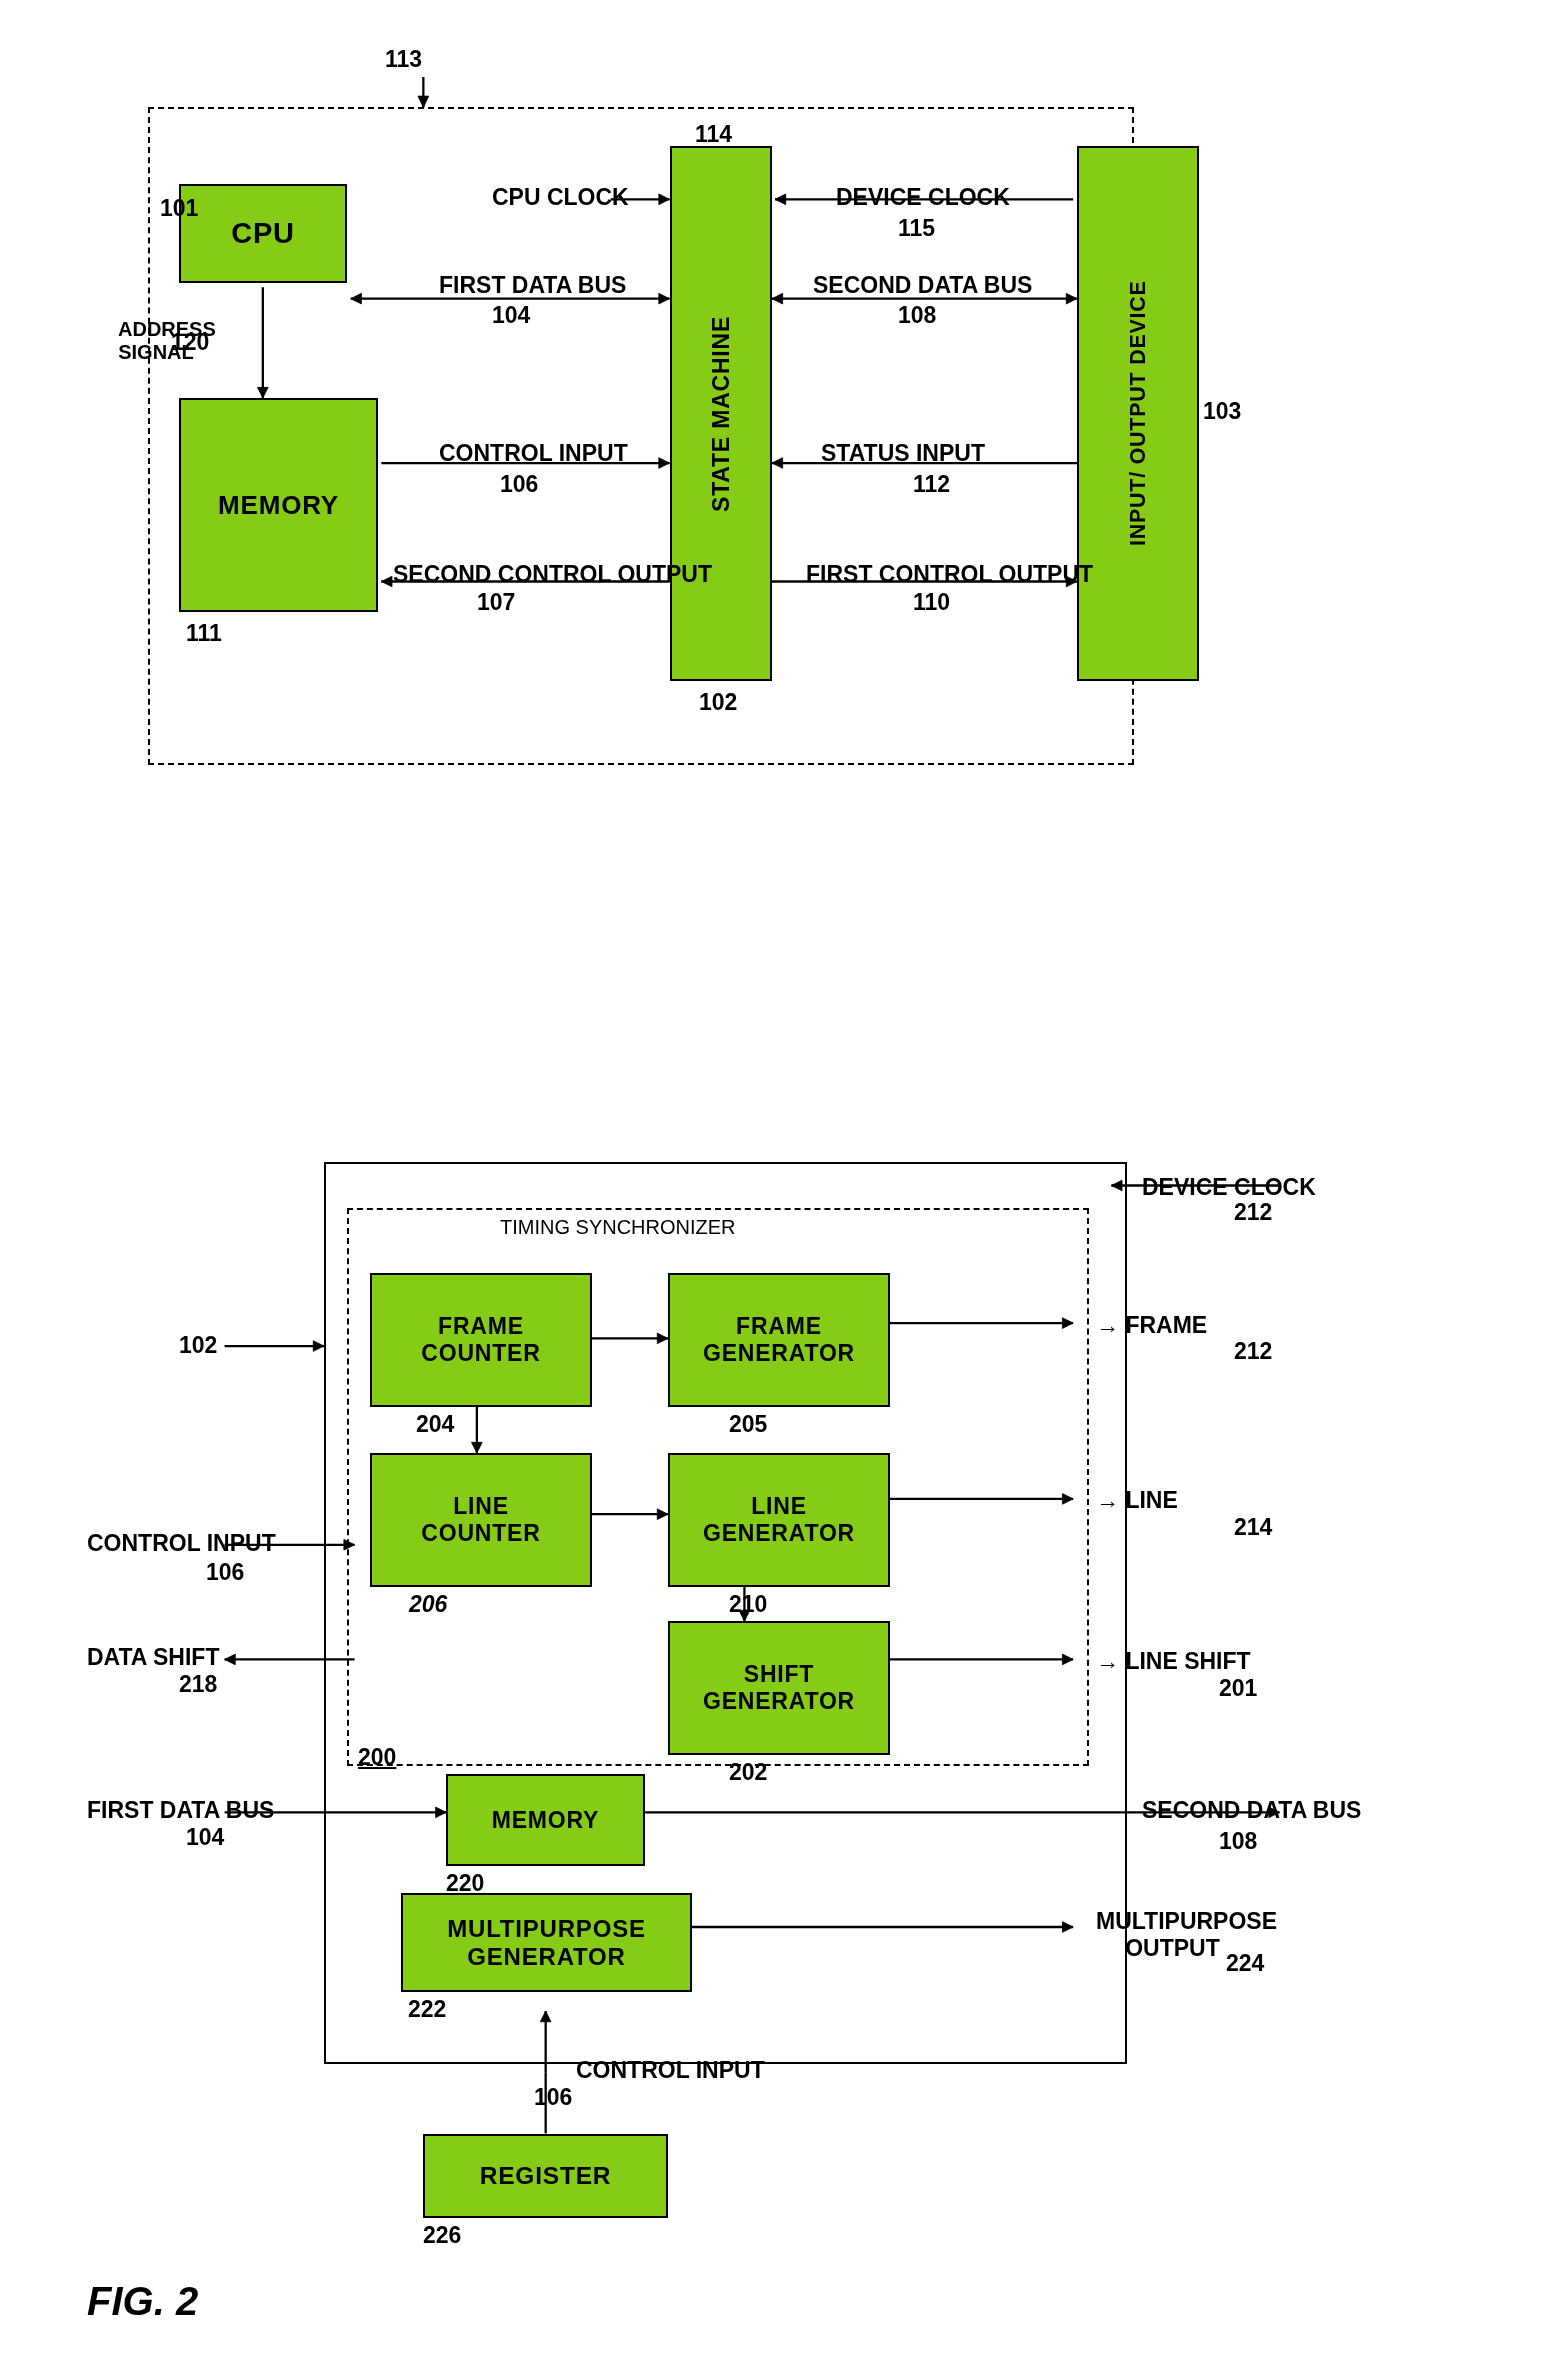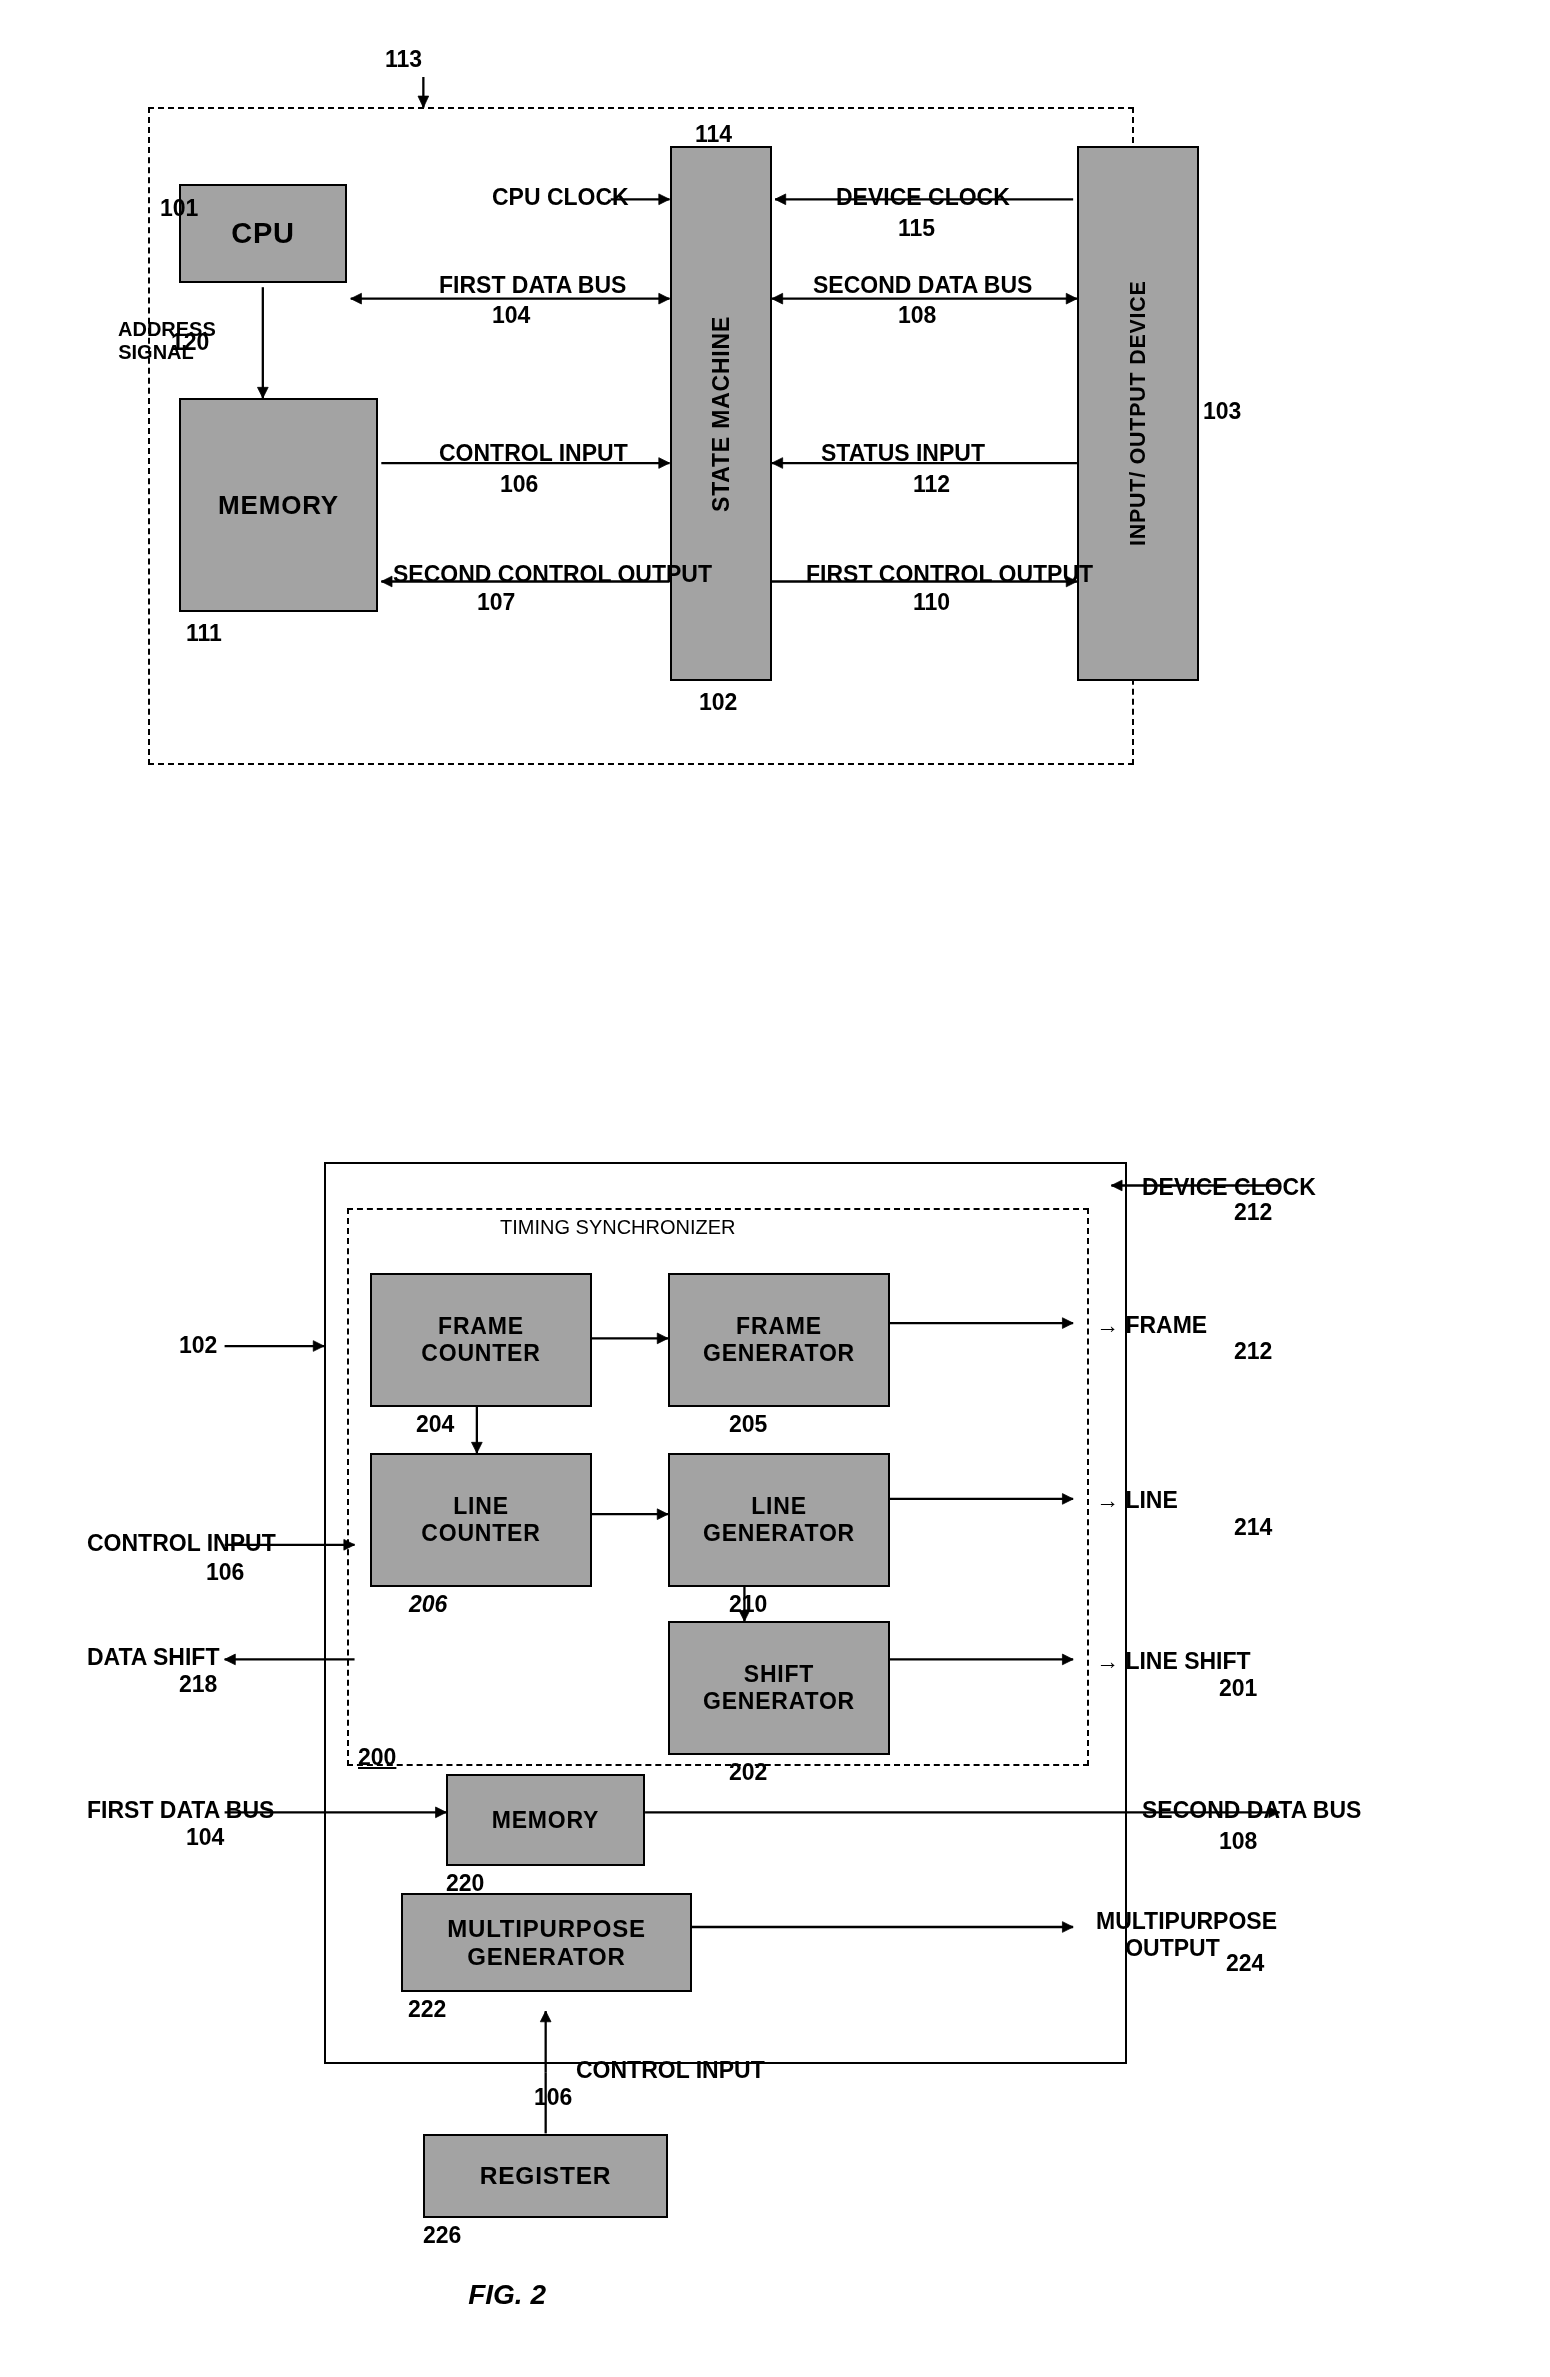--- a/index.html
+++ b/index.html
@@ -36,31 +36,31 @@
     }
 
     
     .fig2-container {
       position: relative;
       width: 1376px;
       height: 1338px;
       margin: 0 auto;
     }
     .fig2-title {
-      text-align: right;
-      font-size: 28px;
+      text-align: left;
+      font-size: 40px;
       font-style: italic;
       font-weight: bold;
       margin-top: 7.6px;
     }
 
     .block {
       position: absolute;
       border: 2.3px solid #000;
-      background: #a3a3a3;
+      background: #84cc16;
       display: flex;
       align-items: center;
       justify-content: center;
       text-align: center;
       font-size: 24.5px;
       font-weight: bold;
       letter-spacing: 0.8px;
     }
     .dashed-box {
       position: absolute;

